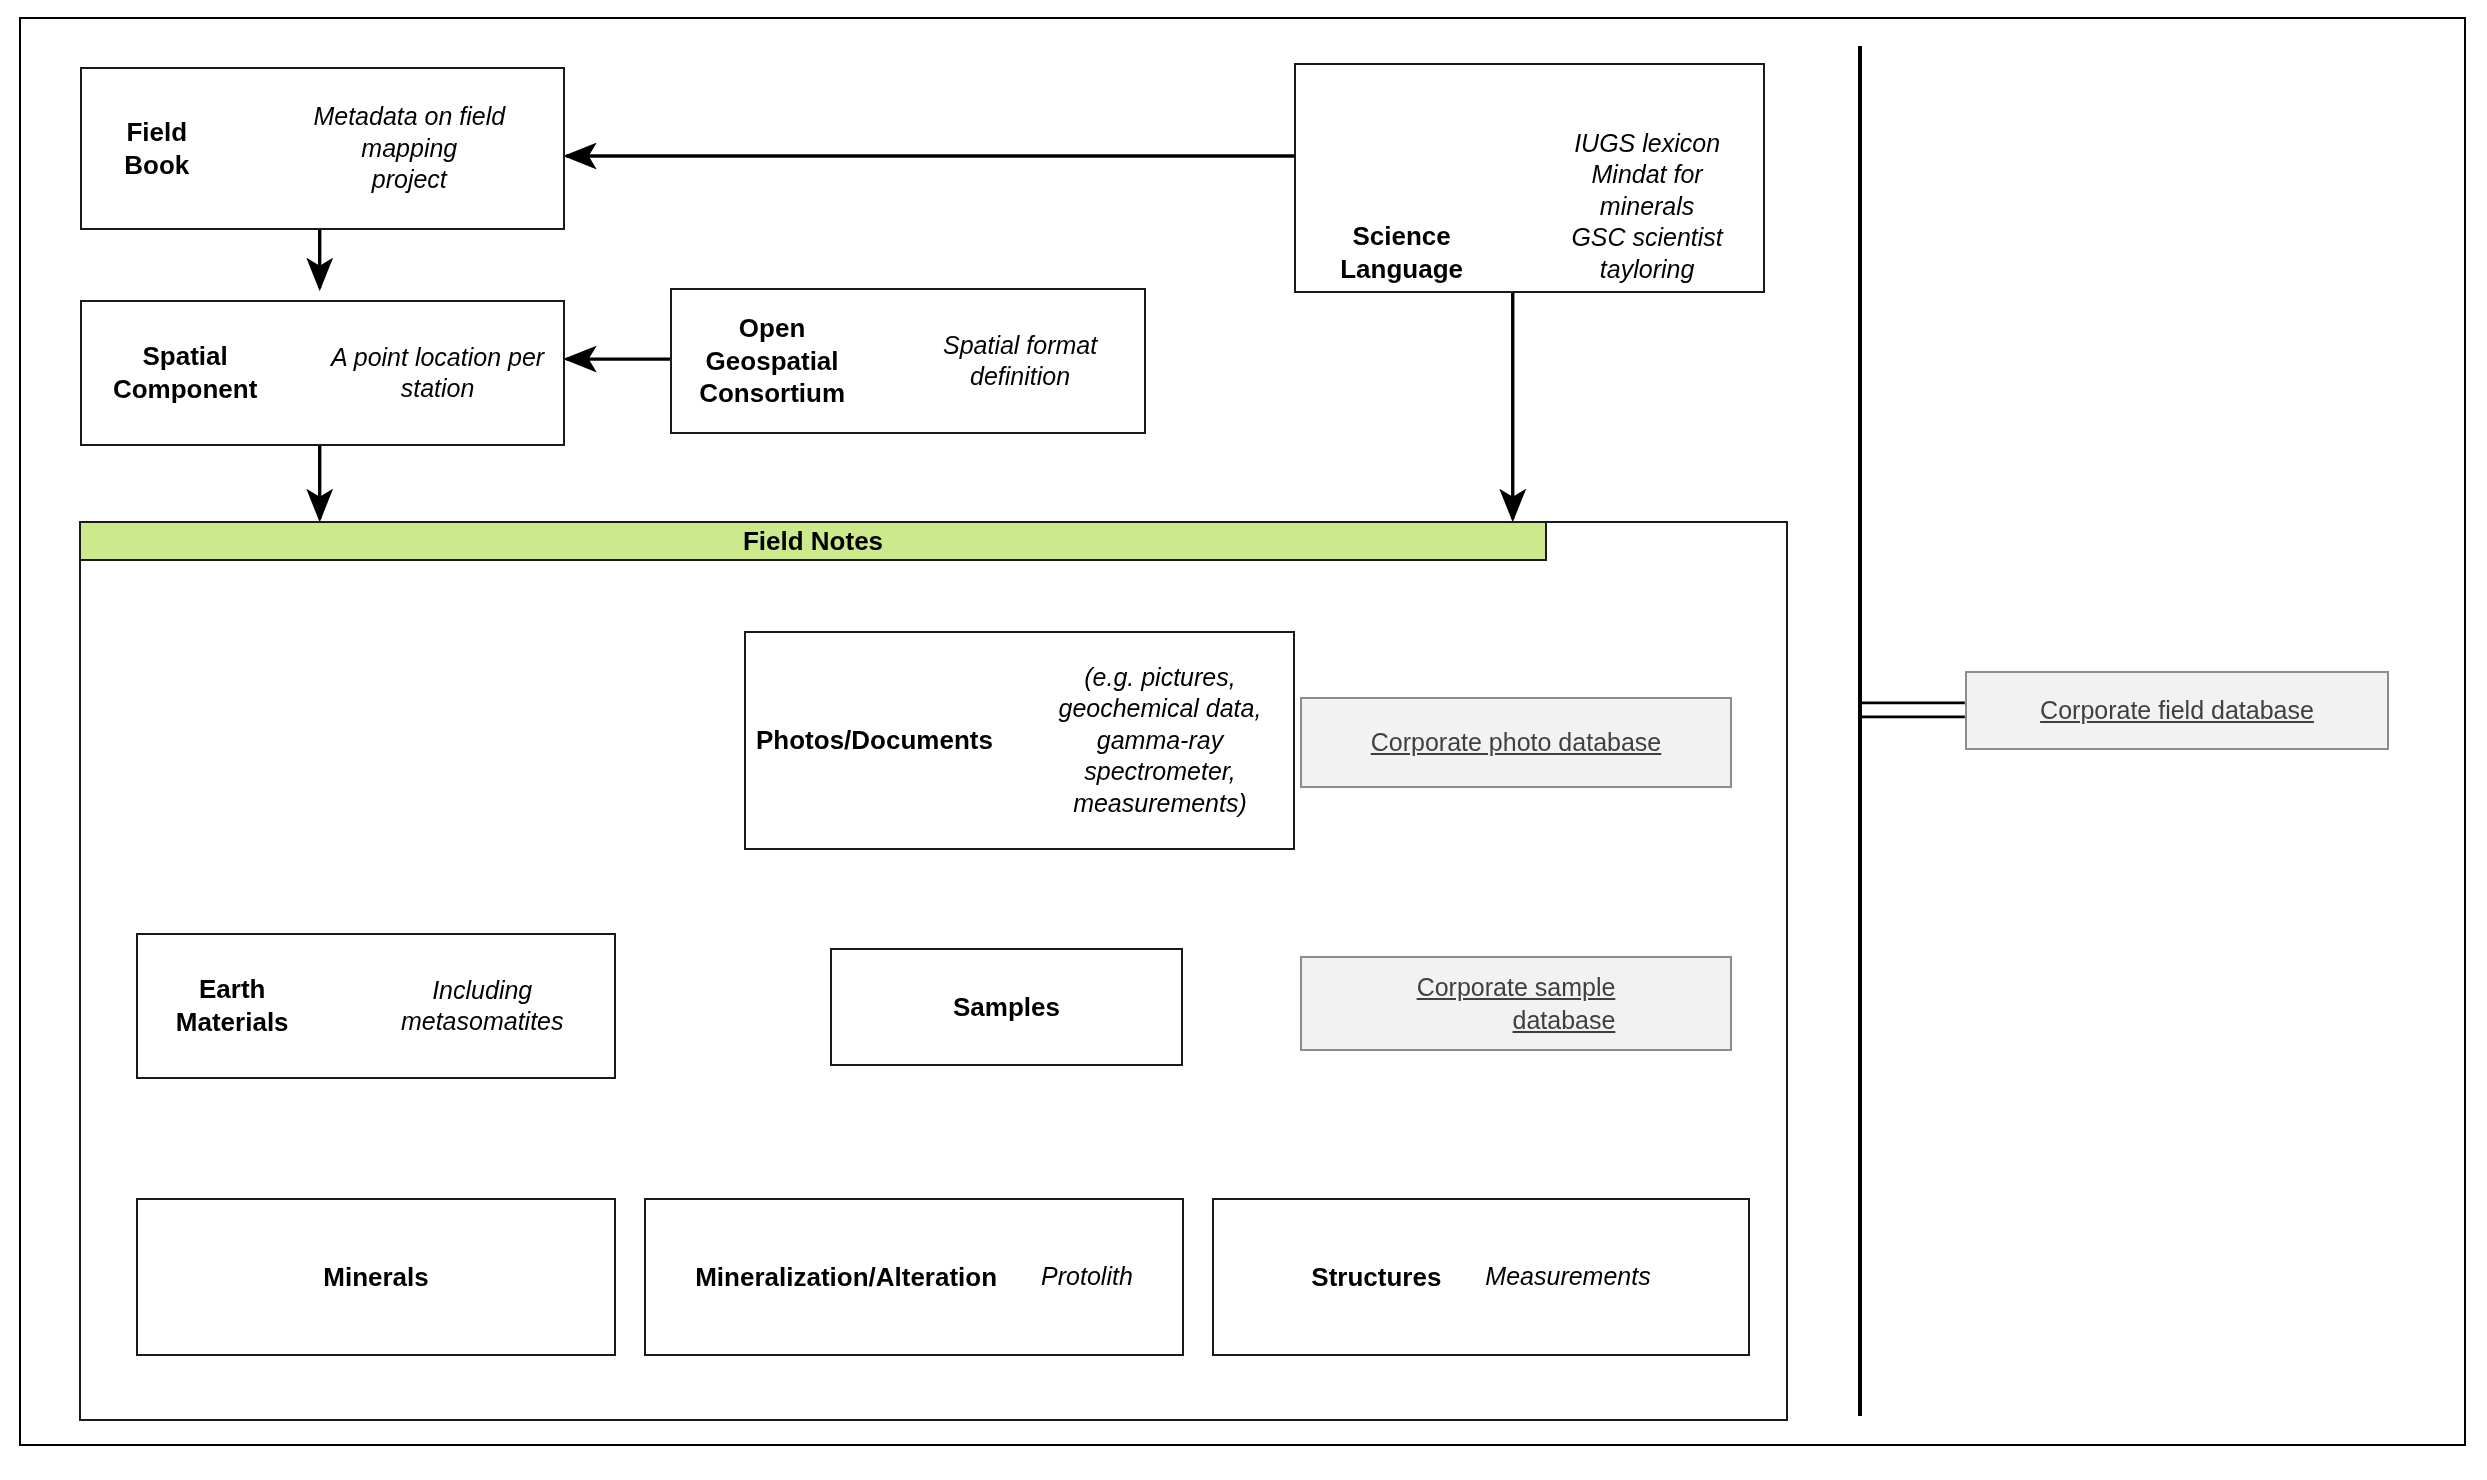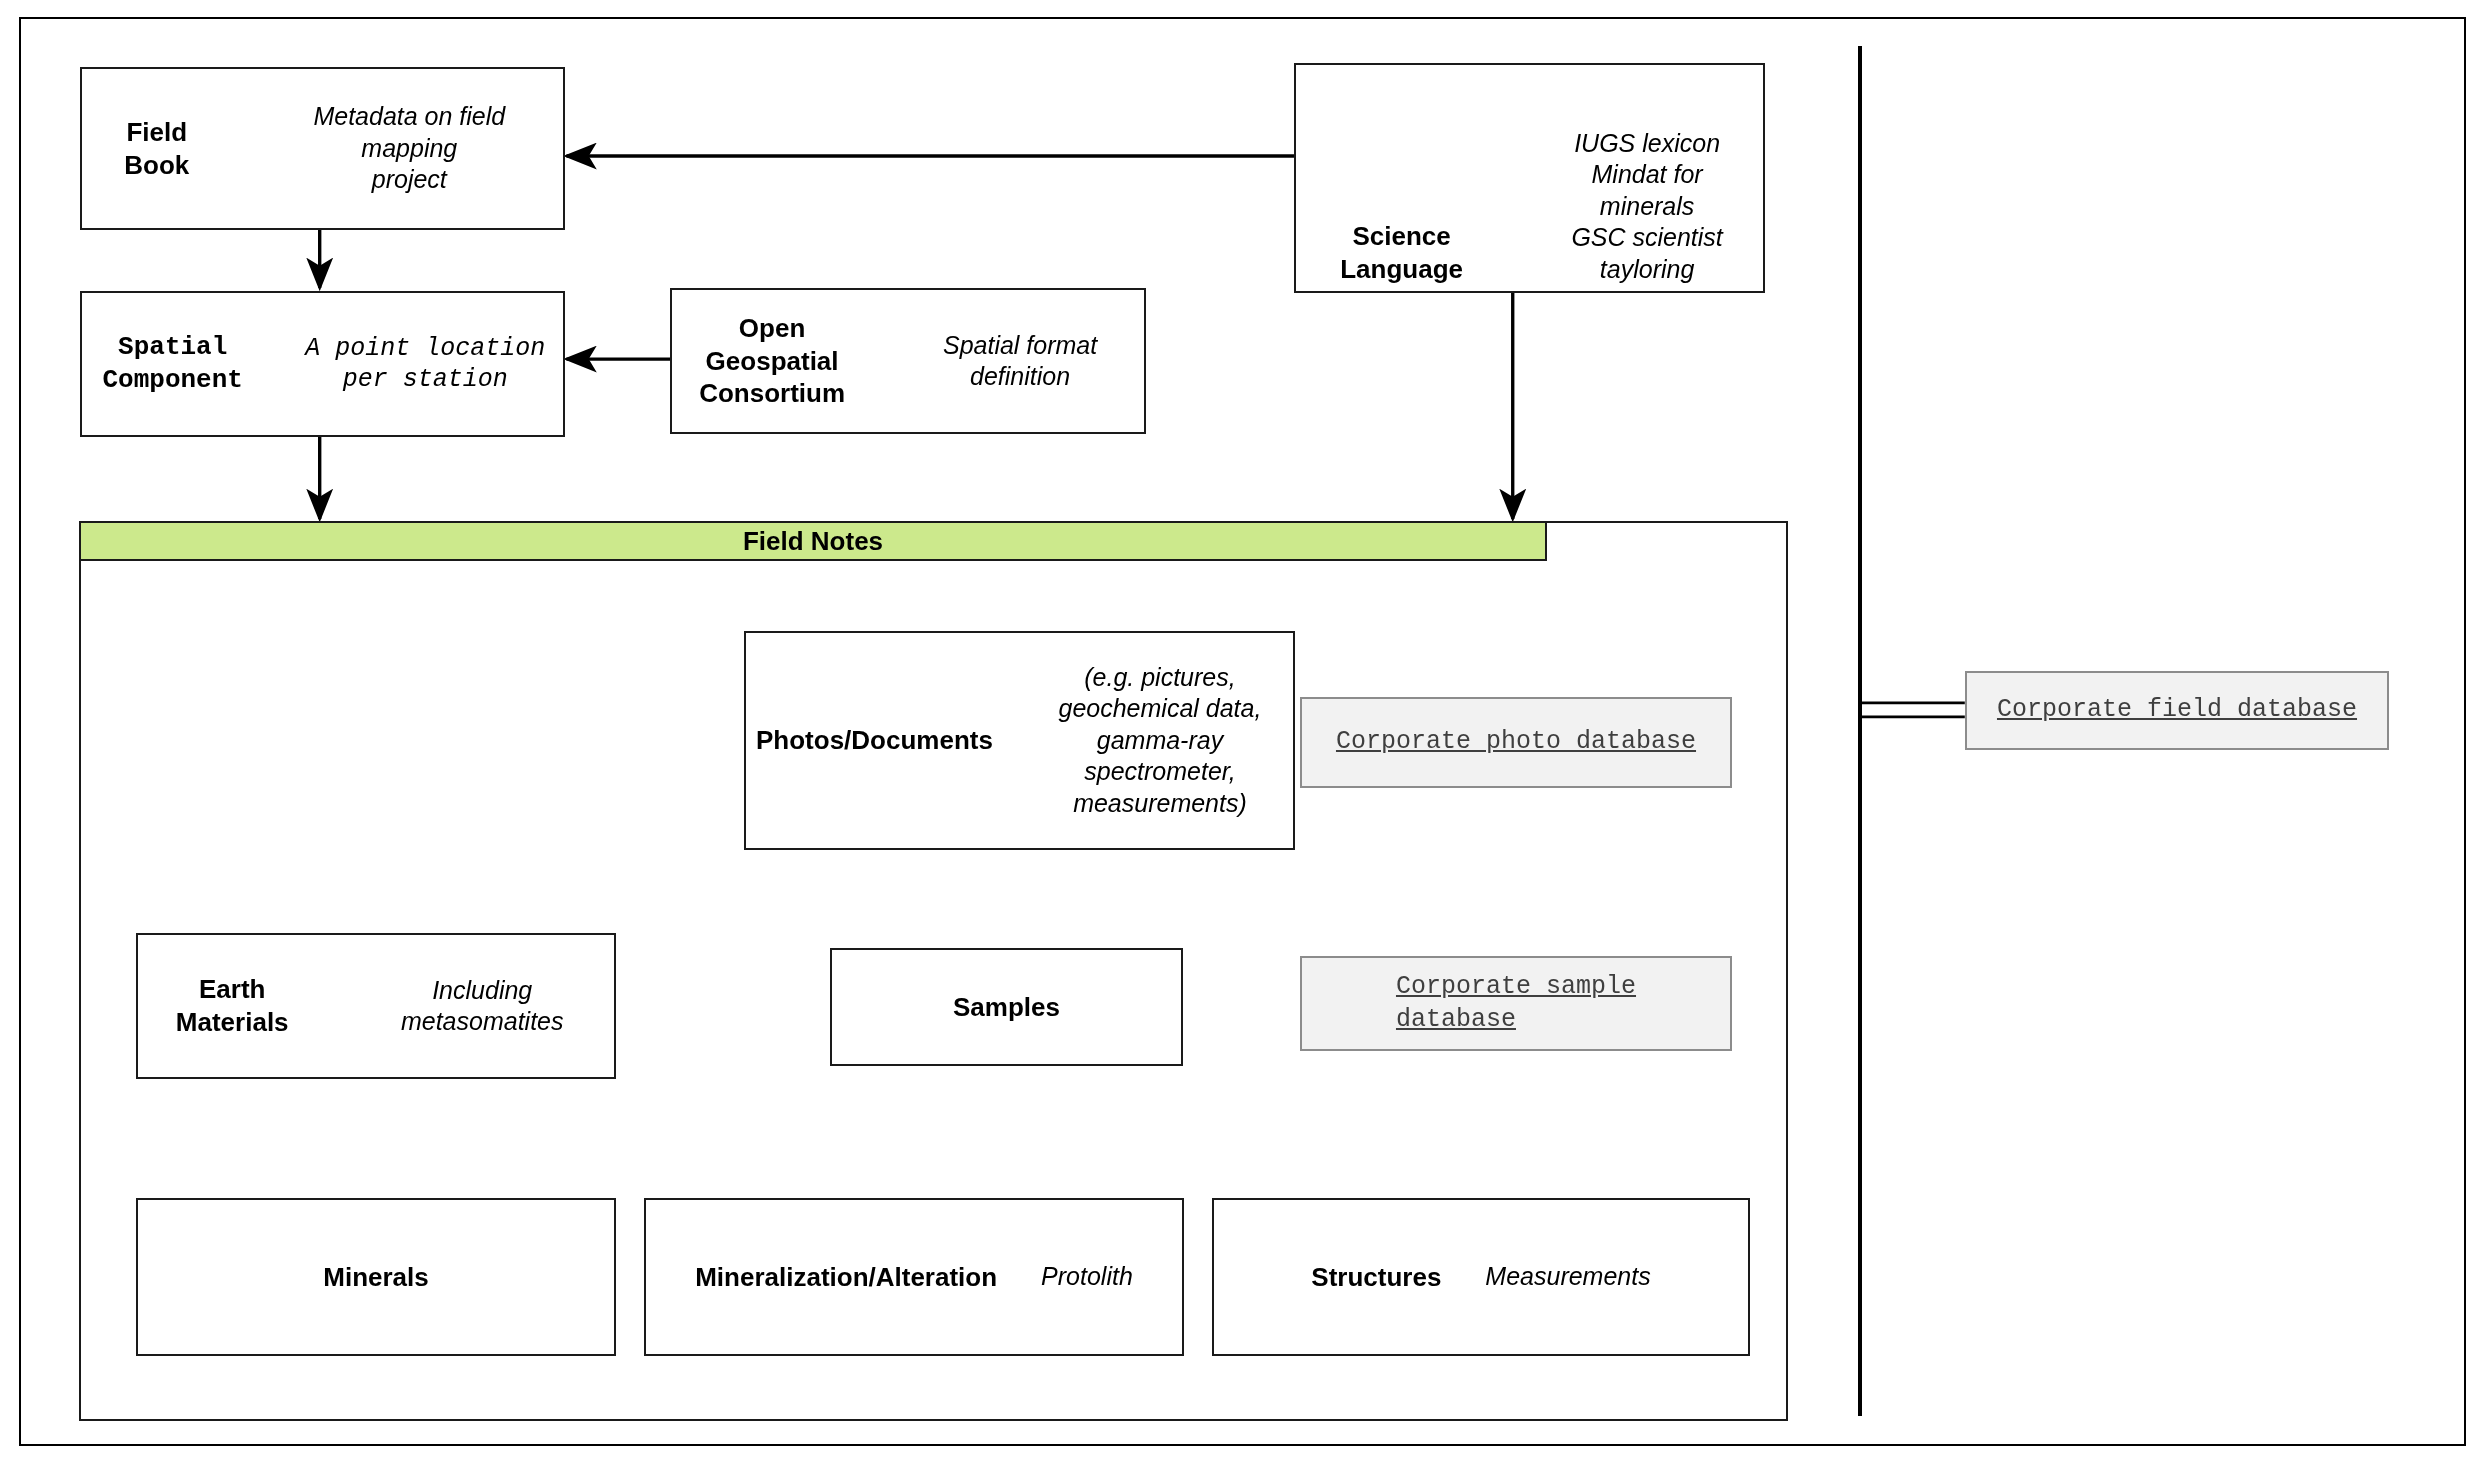--- a/index.html
+++ b/index.html
@@ -95,24 +95,23 @@
   }
   
   .dbnode {
     position: absolute;
     box-sizing: border-box;
     background: #f2f2f2;
     border: 2.2px solid #8c8c8c;
     display: flex;
     align-items: center;
     justify-content: center;
-    text-align: left;
+    text-align: right;
     padding: 4.5px 7.9px;
     line-height: 1.3;
-    font-family: Liberation Mono, monospace;
   }
   .dbnode .lbl {
     font-size: 25px;
     color: #3f3f3f;
     text-decoration: underline;
     white-space: pre-line;
   }
   
   #vertical-divider {
     position: absolute;
@@ -203,21 +202,21 @@
 project</div>
   </div>
 
   <div class="node" style="left:1294px; top:63px; width:471px; height:230px;align-items:flex-end;">
     <div class="ttl">Science Language</div>
     <div class="sub">IUGS lexicon
 Mindat for minerals
 GSC scientist tayloring</div>
   </div>
 
-  <div class="node" style="left:80px; top:291px; width:485px; height:146px;font-family:Liberation Mono, monospace;">
+  <div class="node" style="left:80px; top:300px; width:485px; height:146px;">
     <div class="ttl">Spatial Component</div>
     <div class="sub">A point location per station</div>
   </div>
 
   <div class="node" style="left:670px; top:288px; width:476px; height:146px;">
     <div class="ttl">Open Geospatial
 Consortium</div>
     <div class="sub">Spatial format definition</div>
   </div>
 

